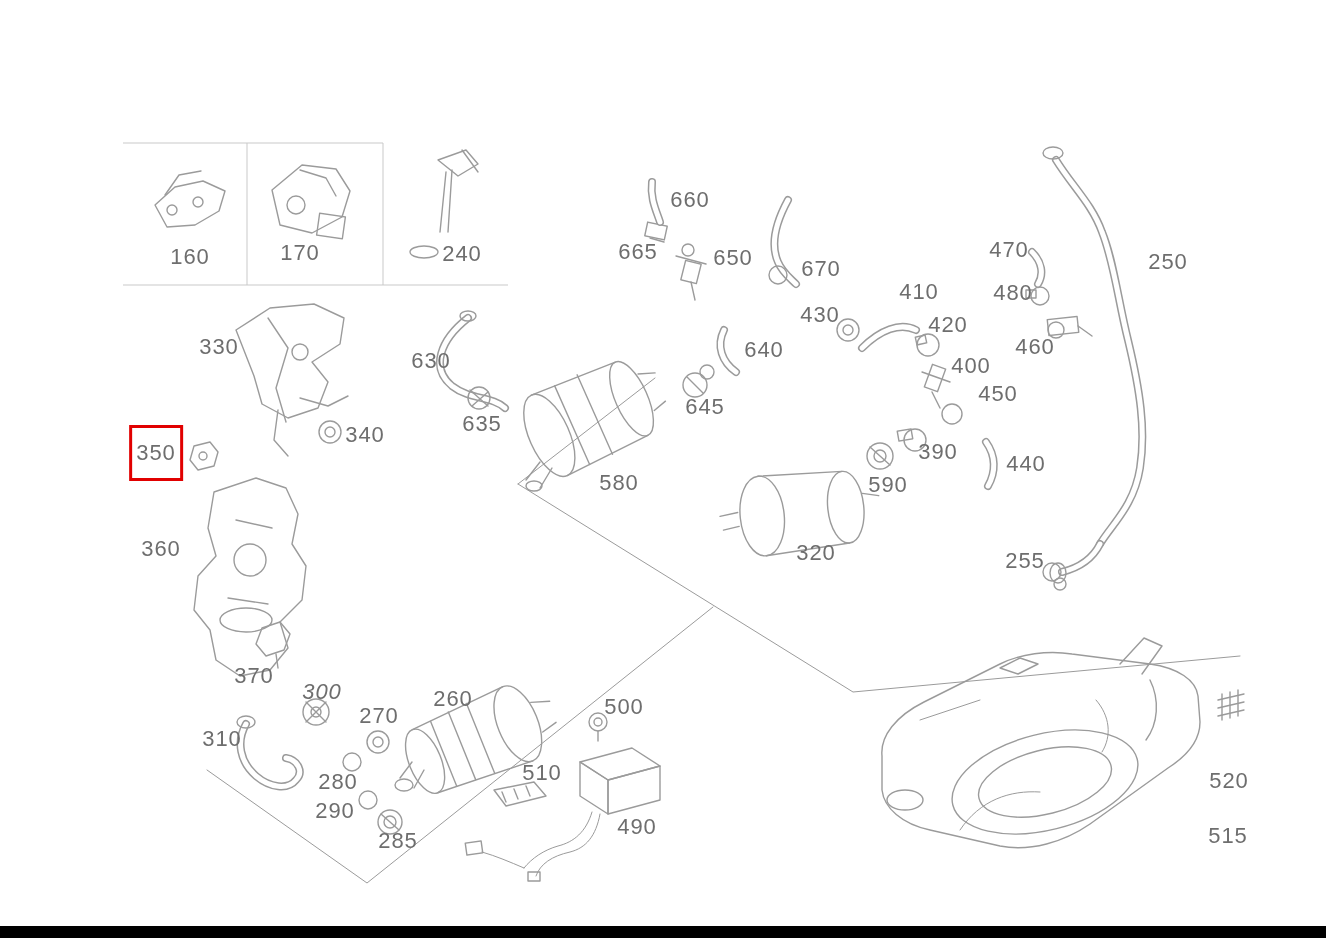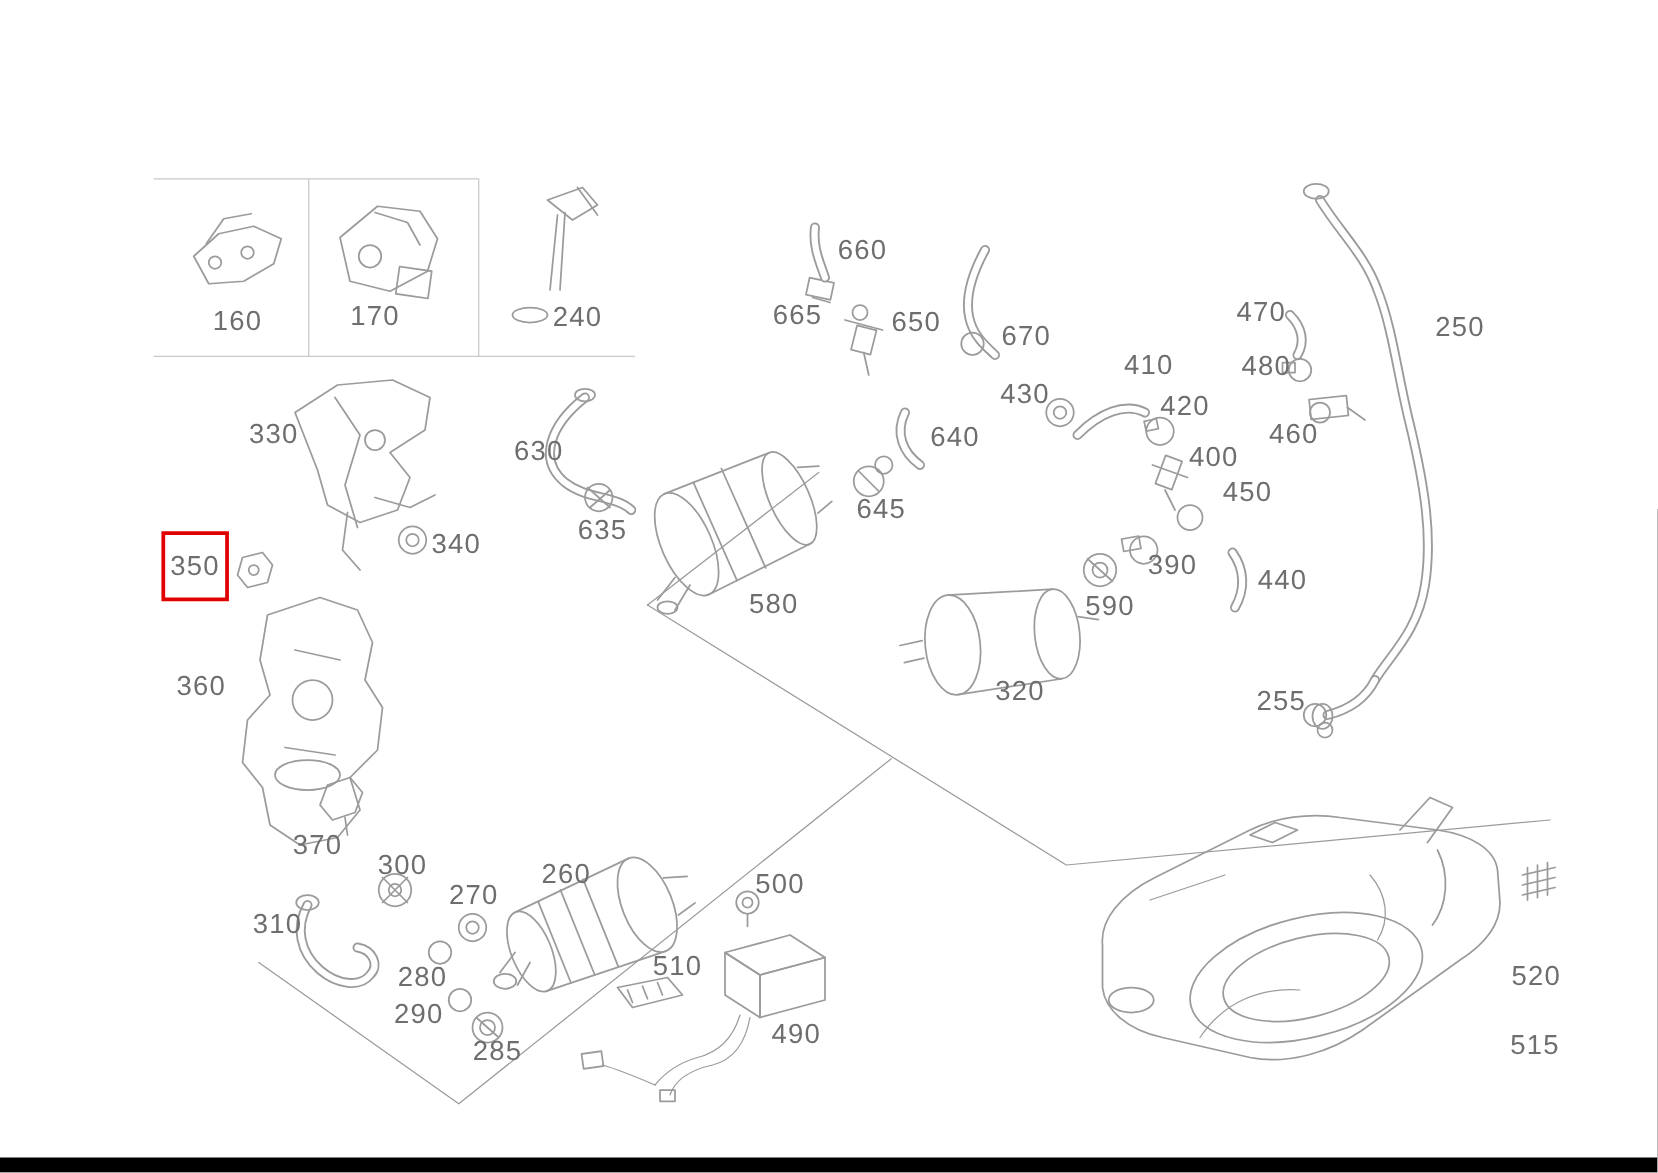--- a/index.html
+++ b/index.html
@@ -362,21 +362,21 @@
       <div class="part-label" style="left: 998px; top: 394px;">450</div>
       <div class="part-label" style="left: 938px; top: 452px;">390</div>
       <div class="part-label" style="left: 888px; top: 485px;">590</div>
       <div class="part-label" style="left: 1026px; top: 464px;">440</div>
       <div class="part-label" style="left: 1035px; top: 347px;">460</div>
       <div class="part-label" style="left: 1009px; top: 250px;">470</div>
       <div class="part-label" style="left: 1013px; top: 293px;">480</div>
       <div class="part-label" style="left: 1168px; top: 262px;">250</div>
       <div class="part-label" style="left: 1025px; top: 561px;">255</div>
       <div class="part-label" style="left: 816px; top: 553px;">320</div>
-      <div class="part-label" style="left: 322px; top: 692px;">300</div>
+      <div class="part-label" style="left: 322px; top: 692px; font-style: italic;">300</div>
       <div class="part-label" style="left: 453px; top: 699px;">260</div>
       <div class="part-label" style="left: 379px; top: 716px;">270</div>
       <div class="part-label" style="left: 624px; top: 707px;">500</div>
       <div class="part-label" style="left: 222px; top: 739px;">310</div>
       <div class="part-label" style="left: 542px; top: 773px;">510</div>
       <div class="part-label" style="left: 338px; top: 782px;">280</div>
       <div class="part-label" style="left: 335px; top: 811px;">290</div>
       <div class="part-label" style="left: 398px; top: 841px;">285</div>
       <div class="part-label" style="left: 637px; top: 827px;">490</div>
       <div class="part-label" style="left: 1229px; top: 733px; margin-top: 48px;">520</div>

